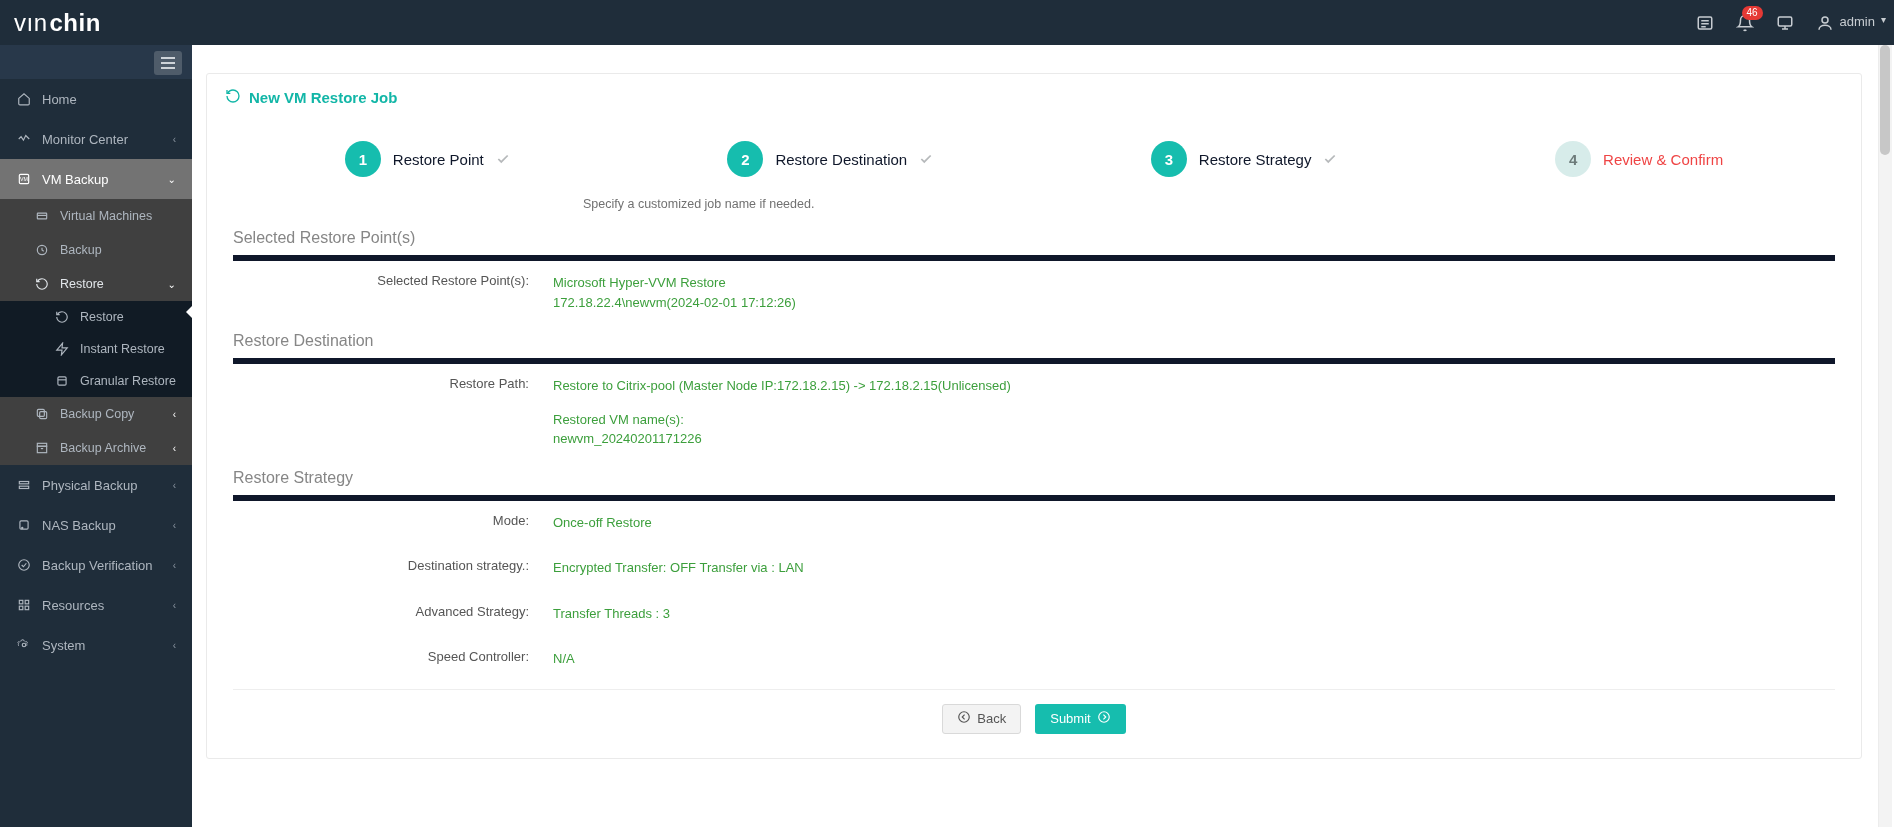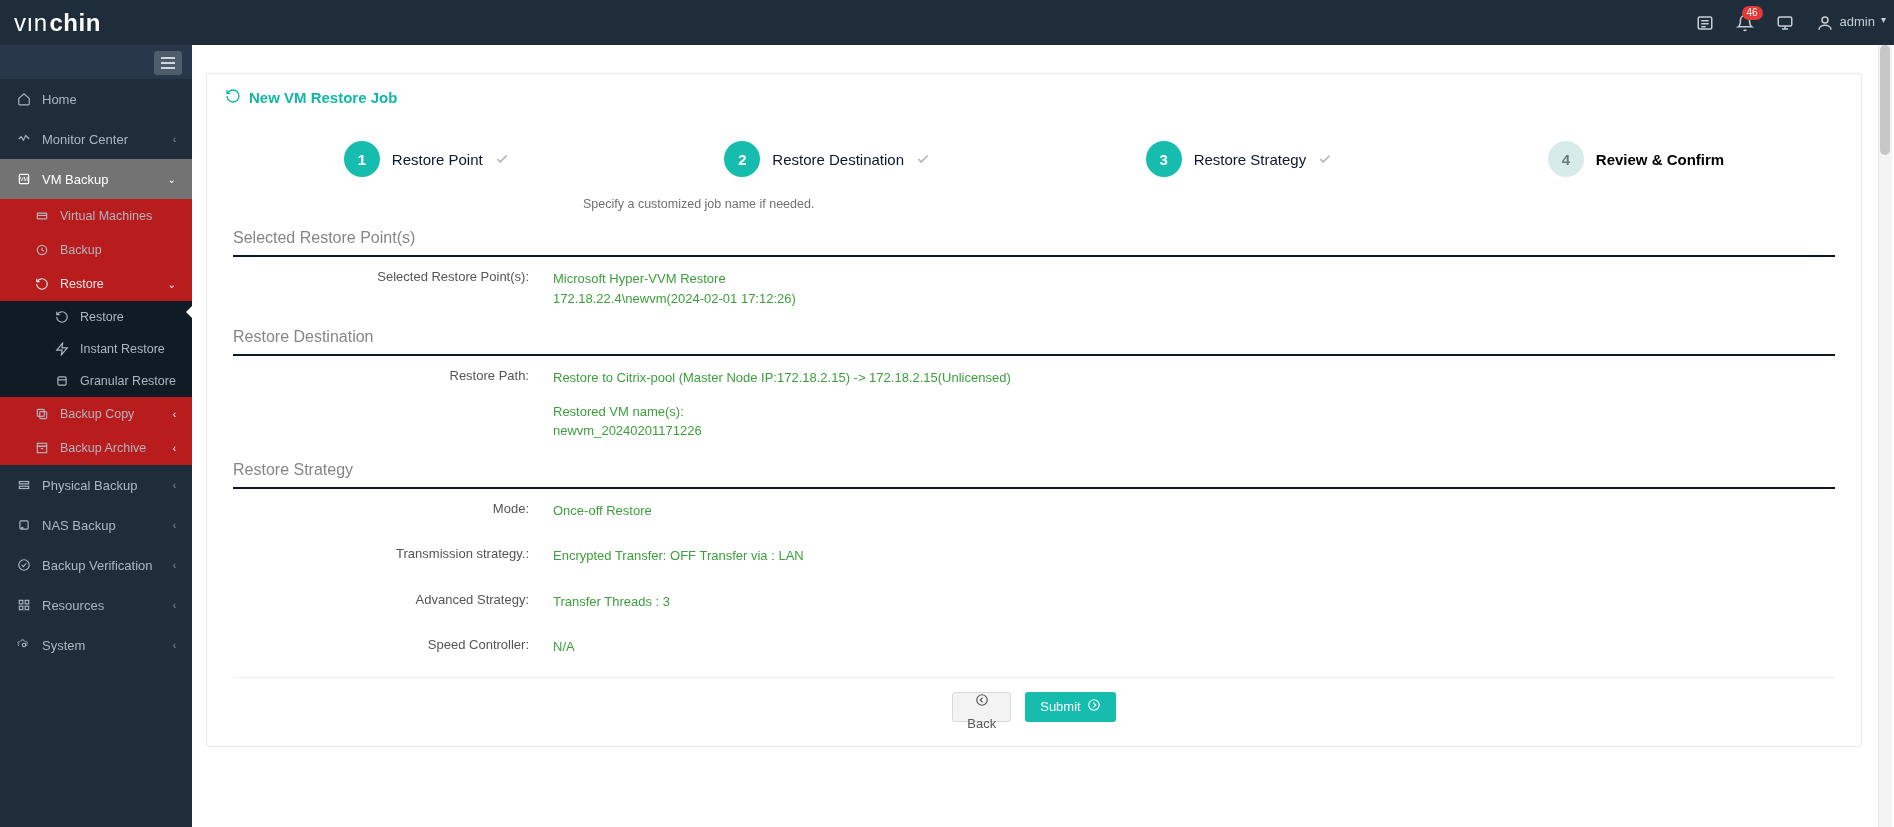--- a/index.html
+++ b/index.html
@@ -39,21 +39,21 @@
   .nav > li.top-level > a { height: 40px; }
 
   .nav li.active > a { background: #737373; color: #fff; }
   .nav li.active::after { content:""; position:absolute; right:-1px; top:50%; transform:translateY(-50%); border:7px solid transparent; border-right-color:#fff; }
 
   .nav .icon { width:16px; display:inline-flex; justify-content:center; }
   .nav .icon svg { width:14px; height:14px; }
   .nav .exp { margin-left:auto; font-size:10px; color:#8c96a1;}
   .nav li.active .exp { color:#fff; }
 
-  .nav-sub { list-style:none; background:#b91c1c; }
+  .nav-sub { list-style:none; background:#404040; }
   .nav-sub > li > a { padding-left: 34px; height: 34px; font-size: 12.5px; }
   .nav-sub2 { list-style:none; background:#111b25; }
   .nav-sub2 > li > a { padding-left: 54px; height: 32px; font-size: 12.5px; }
 
   .nav-sub > li.current > a { color:#e2e6ea; }
 
   
   .main { flex:1; overflow:auto; padding: 28px 14px 22px; position:relative; }
   .scroll-indicator { position:absolute; right:2px; top:0; bottom:0; width:14px; background:#f3f3f3; border-left:1px solid #ececec;}
   .scroll-thumb { position:absolute; right:2px; top:0; width:10px; height:110px; background:#c7c7c7; border-radius:5px;}
@@ -66,39 +66,39 @@
   
   .wizard { display:flex; justify-content:space-around; align-items:center; padding: 12px 8px 6px; gap:10px;}
   .step { display:flex; align-items:center; gap:12px; }
   .step-circle { width:36px; height:36px; border-radius:50%; display:flex; align-items:center; justify-content:center; color:#fff; font-size:15px; font-weight:600;}
   .step.completed .step-circle,
   .step.active-step .step-circle { background:#16bdae; }
   .step.current .step-circle { background:#d7ecea; color:#6d7b7a; }
   .step-label { font-size:15px; }
   .step.completed .step-label,
   .step.active-step .step-label { color:#0f172a; }
-  .step.current .step-label { color:#000000;font-weight:bold; }
+  .step.current .step-label { color:#ef4444; }
   .step-check { color:#b6b9bb; display:inline-flex;}
   .step-check svg{width:14px;height:14px;}
 
   .job-hint { text-align:left; padding: 14px 0 4px 350px; color:#717171; font-size:12.5px;}
 
   
-  .section-title { color:#868686; font-size:16px; font-weight:400; margin:14px 0 6px; border-bottom:2px solid #0f172a; padding-bottom:8px;}
+  .section-title { color:#868686; font-size:16px; font-weight:400; margin:14px 0 6px; border-bottom:6px solid #0f172a; padding-bottom:8px;}
   .row { display:flex; padding:6px 0; font-size:13px; align-items:flex-start;}
   .row .lbl { width:320px; text-align:right; padding-right:24px; color:#555; }
   .row .val { flex:1; color:#3c9f3c; line-height:1.5;}
   .row .val .sub { display:block; }
 
   .spacer { height:14px; }
 
   
   .panel-footer { border-top:1px solid #eee; padding:14px 0 4px; display:flex; justify-content:center; gap:14px;}
   .btn { height:30px; padding:0 14px; border-radius:3px; border:1px solid transparent; font-size:13px; cursor:pointer; display:inline-flex; align-items:center; gap:6px;}
-  .btn-default { background:#f3f3f3; border-color:#d9d9d9; color:#555;flex-direction:column;}
+  .btn-default { background:#f3f3f3; border-color:#d9d9d9; color:#555;}
   .btn-primary { background:#16bdae; color:#fff; }
   .btn svg { width:14px; height:14px; }
 
 </style>
 </head>
 <body>
 
 <div class="topbar">
   <div class="brand">
     <span class="light">vın</span>
@@ -413,21 +413,21 @@
           </div>
         </div>
 
         <div class="section-title">Restore Strategy</div>
         <div class="row">
           <div class="lbl">Mode:</div>
           <div class="val">Once-off Restore</div>
         </div>
         <div class="spacer"></div>
         <div class="row">
-          <div class="lbl">Transmission strategy.:</div>
+          <div class="lbl">Destination strategy.:</div>
           <div class="val">Encrypted Transfer: OFF Transfer via : LAN</div>
         </div>
         <div class="spacer"></div>
         <div class="row">
           <div class="lbl">Advanced Strategy:</div>
           <div class="val">Transfer Threads : 3</div>
         </div>
         <div class="spacer"></div>
         <div class="row">
           <div class="lbl">Speed Controller:</div>

